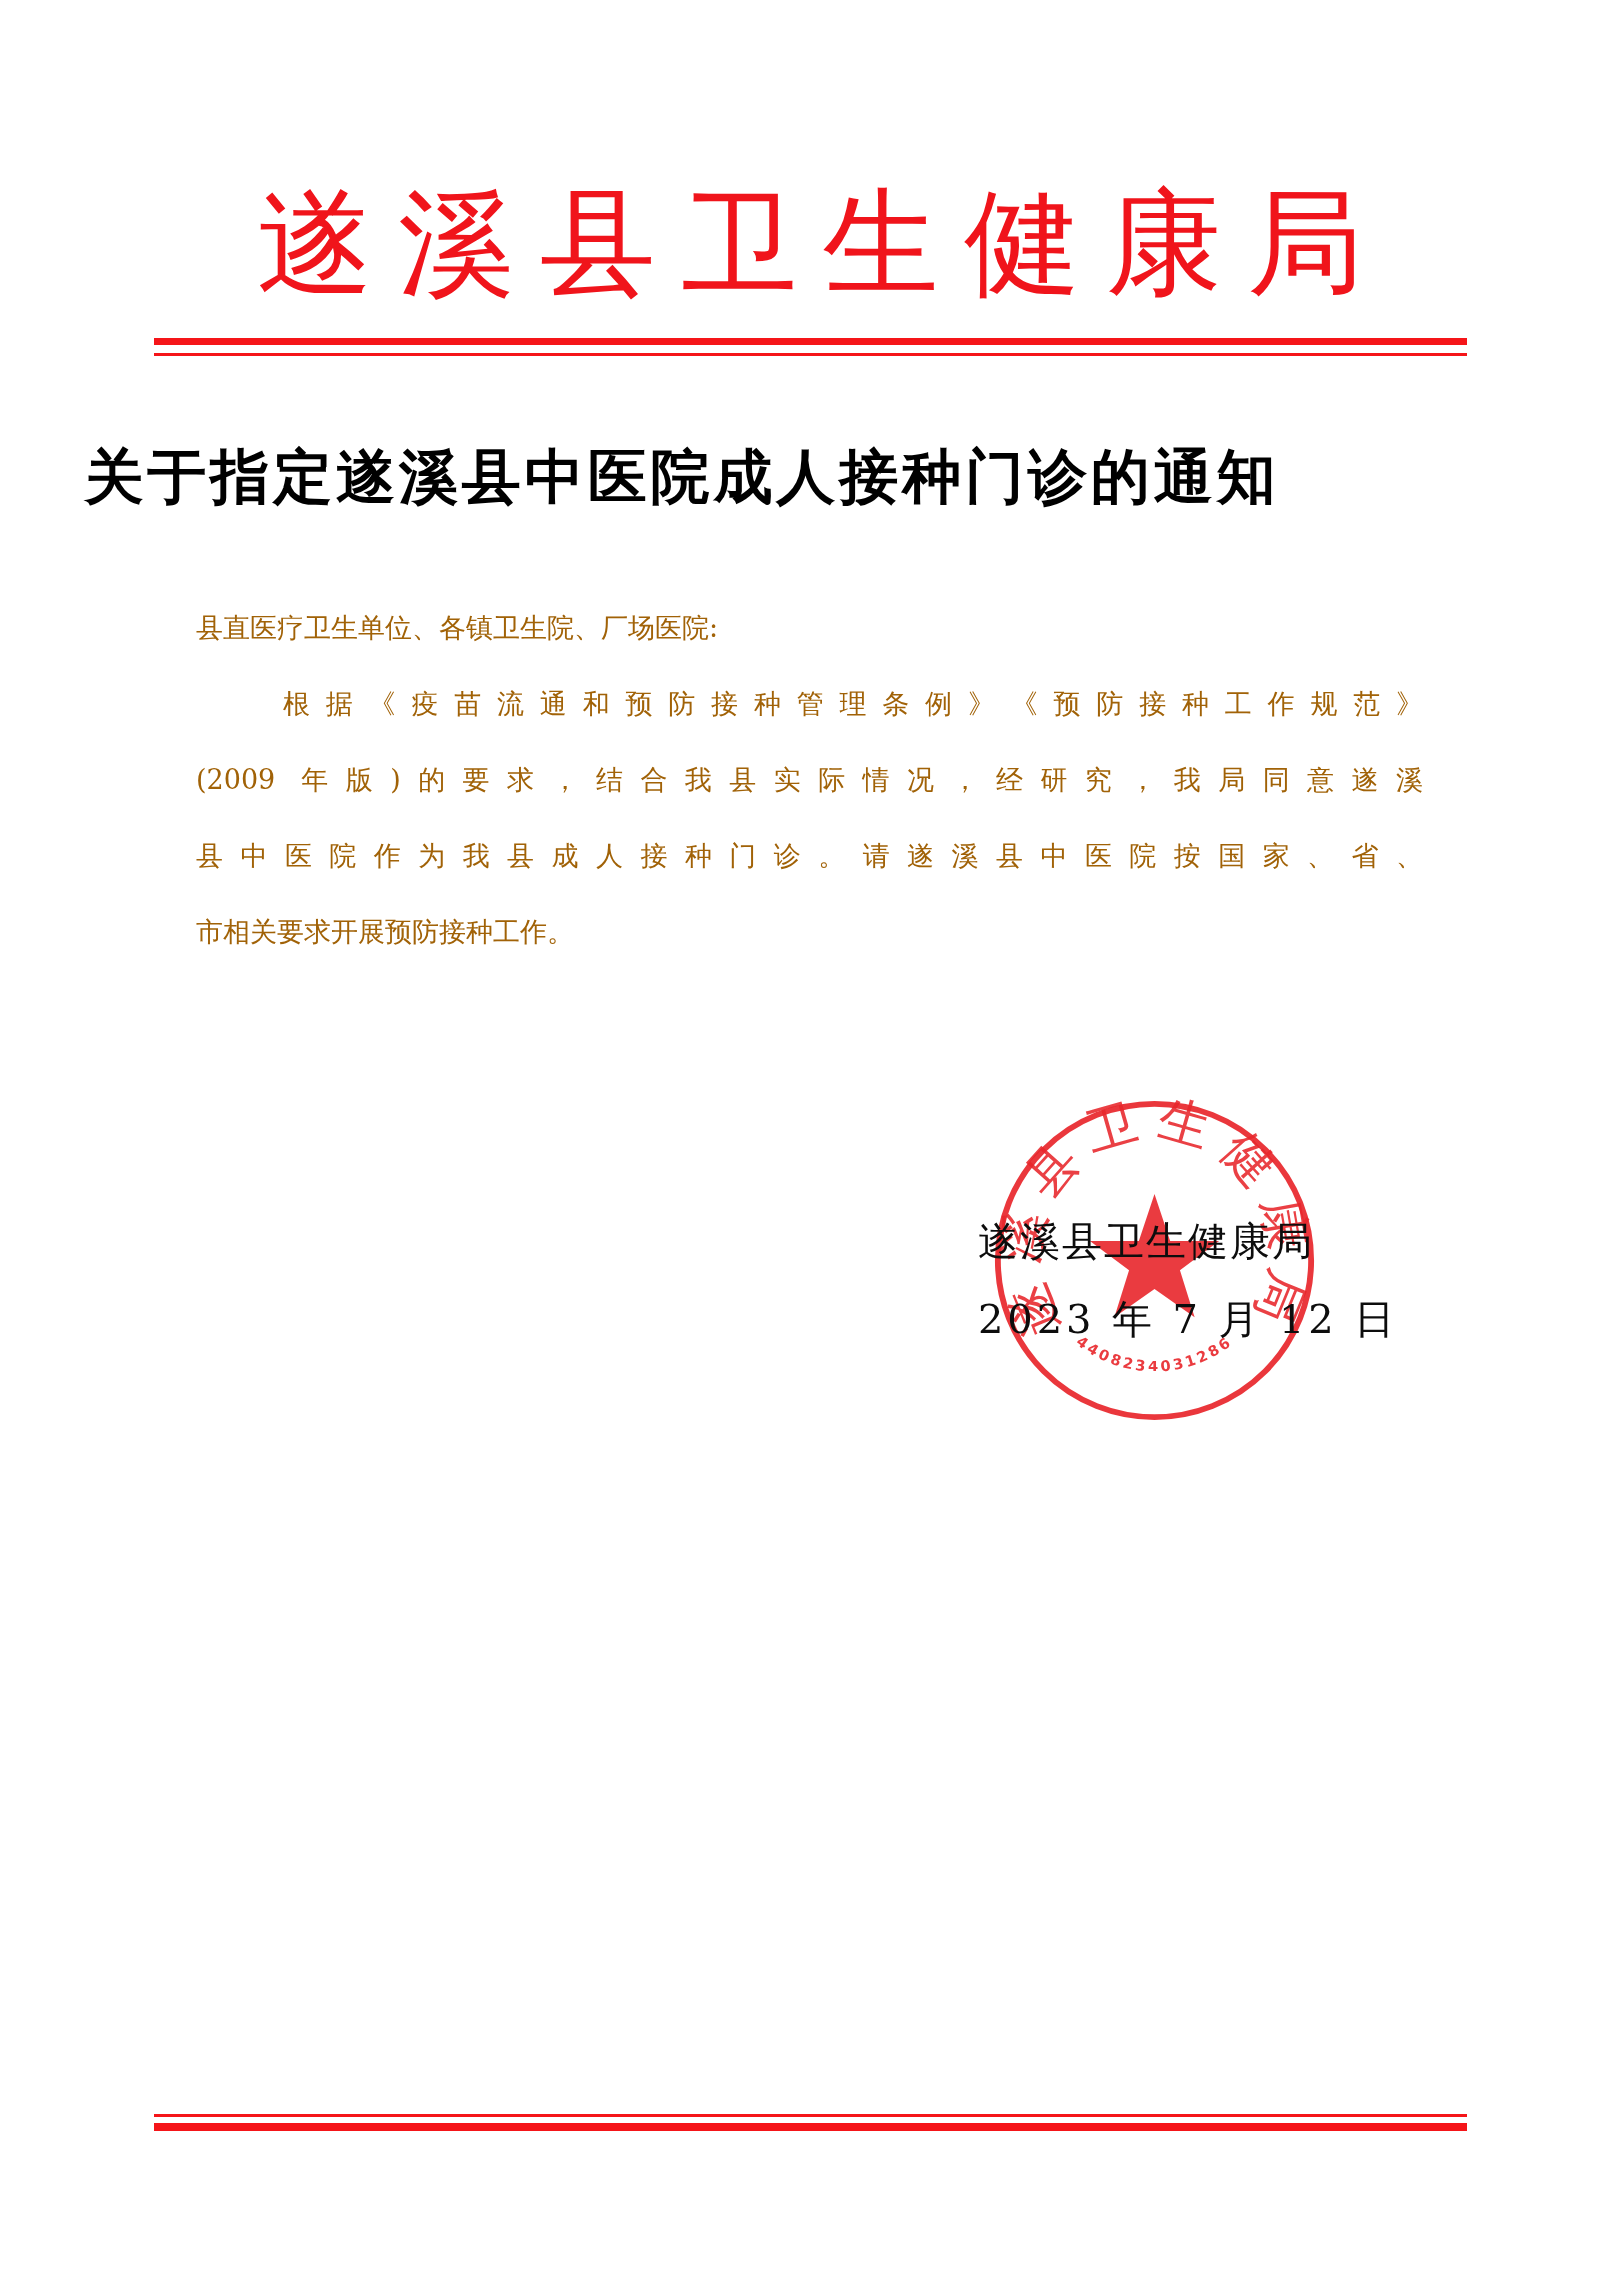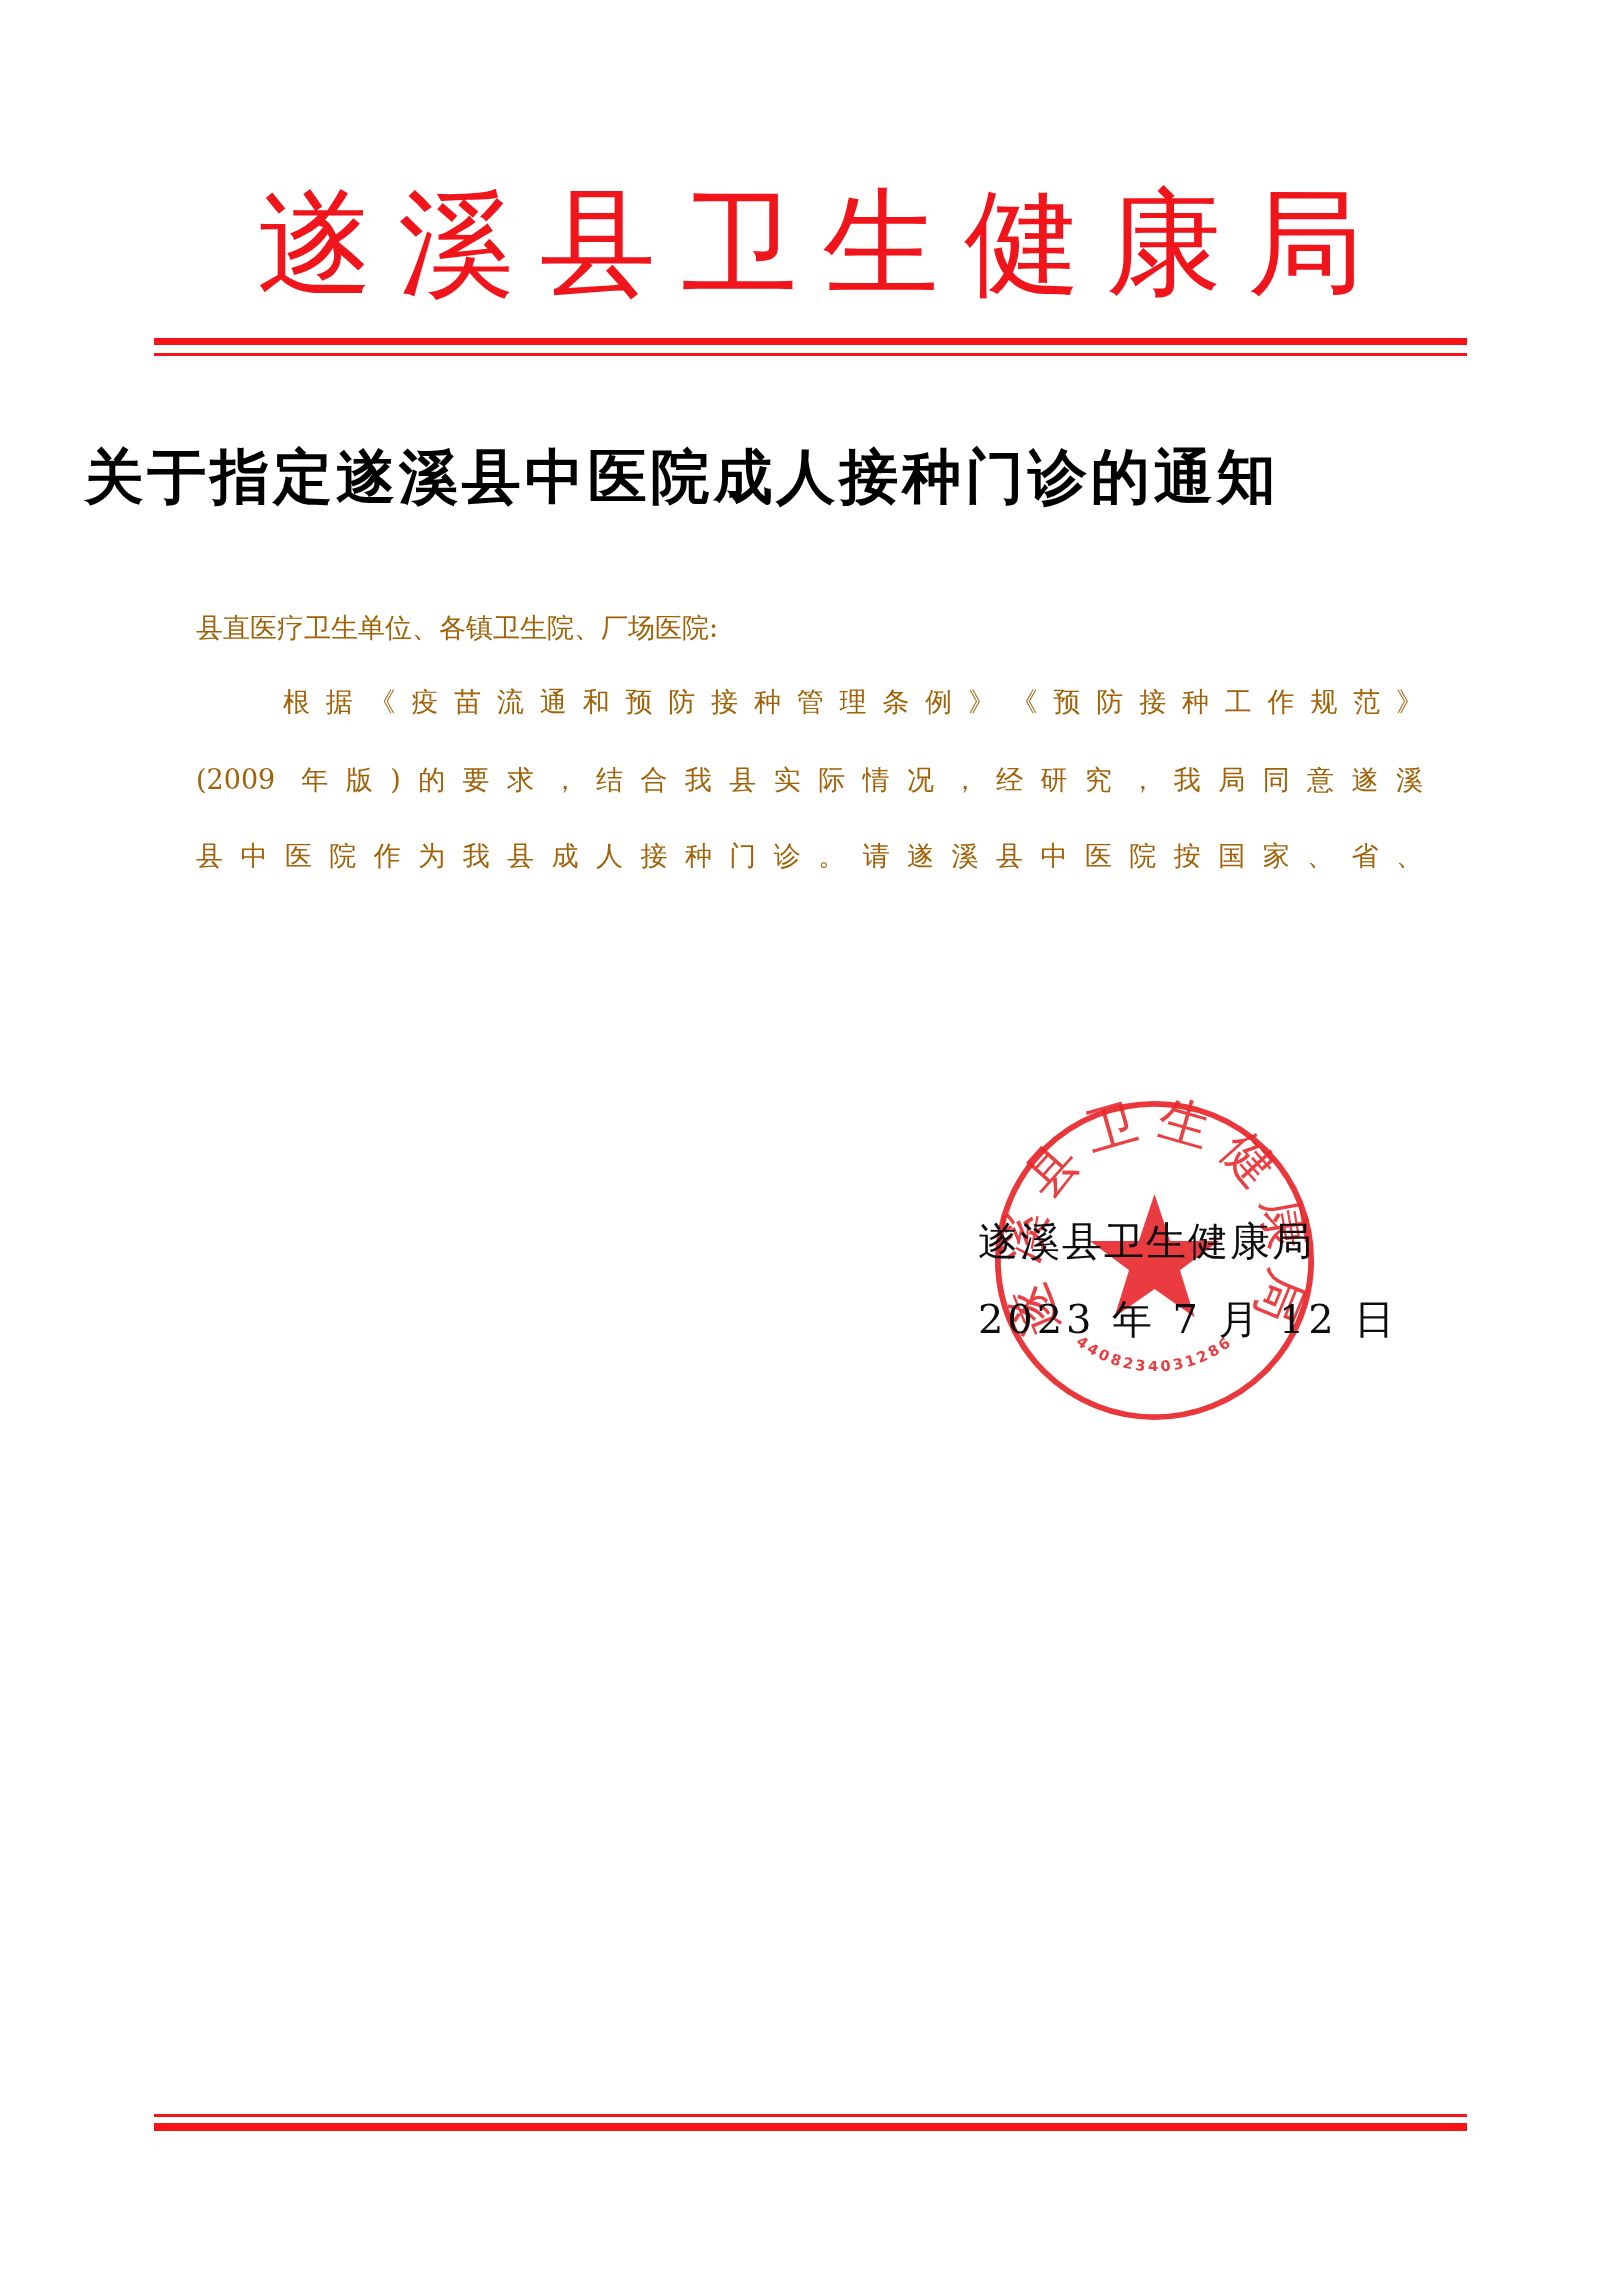--- a/index.html
+++ b/index.html
@@ -109,23 +109,24 @@
   <span>遂溪县卫生健康局</span>
 </div>
 
 <div class="abs rule rule-top-thick"></div>
 <div class="abs rule rule-top-thin"></div>
 
 <div class="abs doc-title">关于指定遂溪县中医院成人接种门诊的通知</div>
 
 <div class="abs body-text">
   <div class="line last">县直医疗卫生单位、各镇卫生院、厂场医院:</div>
-  <div class="line" style="padding-left:87px;font-family:Liberation Mono, monospace;">根据《疫苗流通和预防接种管理条例》《预防接种工作规范》</div>
+  <div class="line" style="padding-left:87px;">根据《疫苗流通和预防接种管理条例》《预防接种工作规范》</div>
   <div class="line">(2009 年版)的要求，结合我县实际情况，经研究，我局同意遂溪</div>
   <div class="line">县中医院作为我县成人接种门诊。请遂溪县中医院按国家、省、</div>
+  <div class="line last">市相关要求开展预防接种工作。</div>
 </div>
 
 <div class="abs seal">
   <svg width="325" height="325" viewBox="0 0 332 332" xmlns="http://www.w3.org/2000/svg">
     <defs>
       <path id="sealTopArc" d="M 62 214 A 118 118 0 1 1 270 214" fill="none"></path>
       <path id="sealBottomArc" d="M 70 236 A 128 128 0 0 0 262 236" fill="none"></path>
     </defs>
     <circle cx="166" cy="166" r="160" fill="none" stroke="#e8262b" stroke-width="6" opacity="0.92"></circle>
     <text font-family="DejaVu Serif, serif" font-size="52" fill="#e8262b" opacity="0.88" letter-spacing="14">

